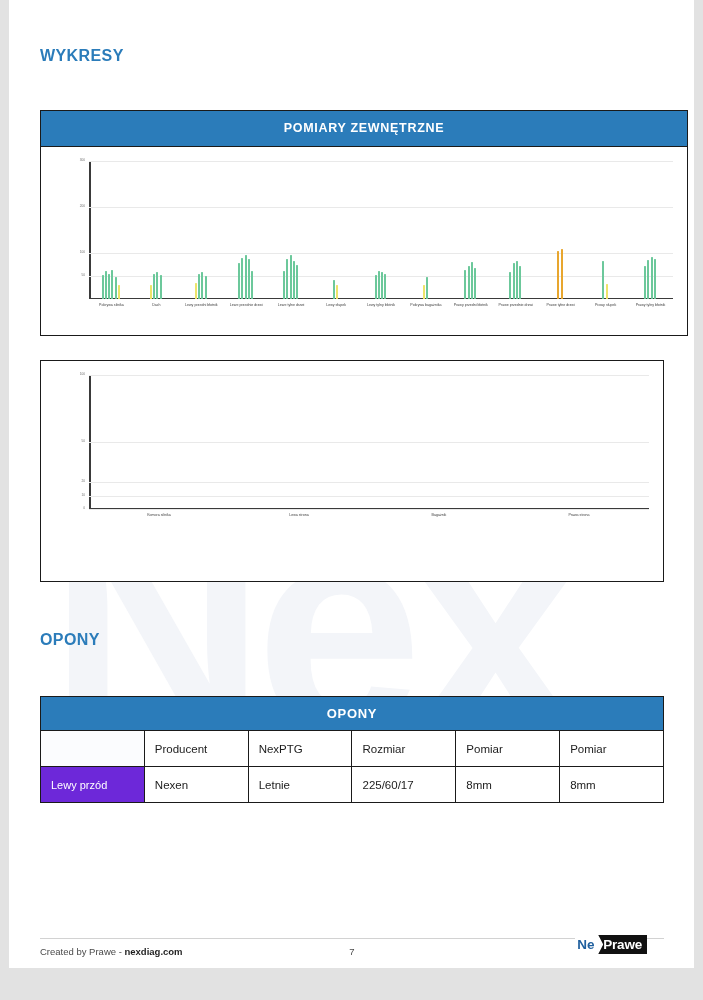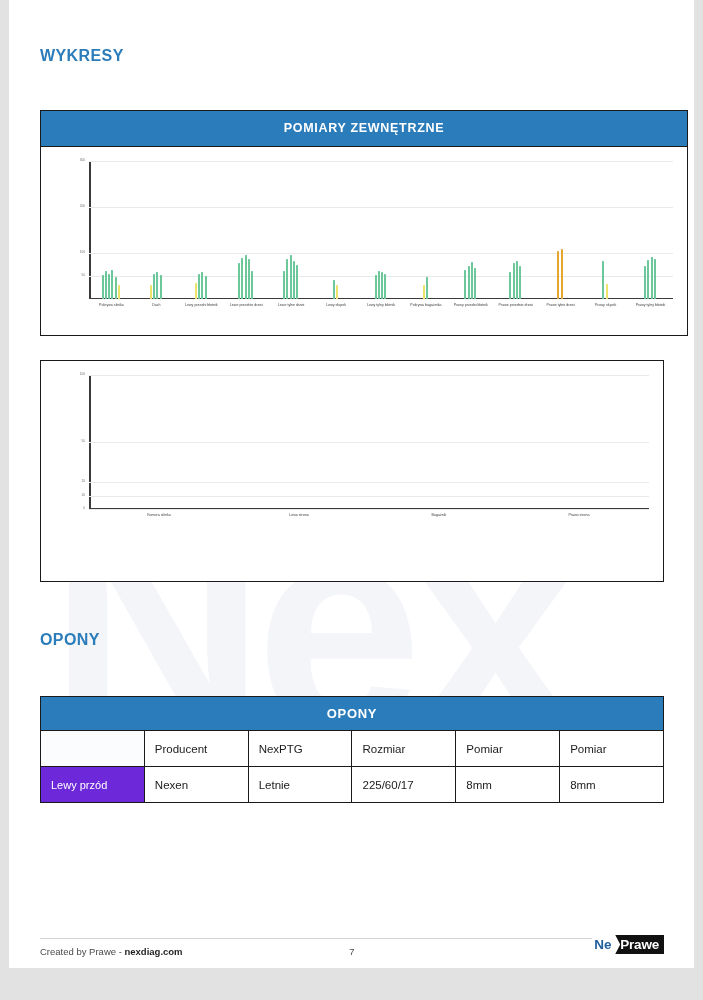--- a/index.html
+++ b/index.html
@@ -188,21 +188,21 @@
     position: absolute; left: 0; top: 7px;
     font-size: 9.5px; color: #4a4a4a; white-space: nowrap;
   }
   .footer-left b { color: #1f1f1f; font-weight: 700; }
   .footer-page {
     position: absolute; left: 50%; top: 7px;
     transform: translateX(-50%);
     font-size: 9.5px; color: #4a4a4a;
   }
   .logo {
-    position: absolute; right: 0; top: -4px;
+    position: absolute; right: 17px; top: -4px;
     height: 19px; display: flex; align-items: stretch;
     font-size: 13.5px; font-weight: 700; letter-spacing: -0.2px;
   }
   .logo-nex {
     color: #1f5f9e; background: #ffffff;
     display: flex; align-items: center; padding: 0 0 0 2px;
   }
   .logo-chev { width: 9px; background: #ffffff; position: relative; }
   .logo-chev::before {
     content: ""; position: absolute; inset: 0;

